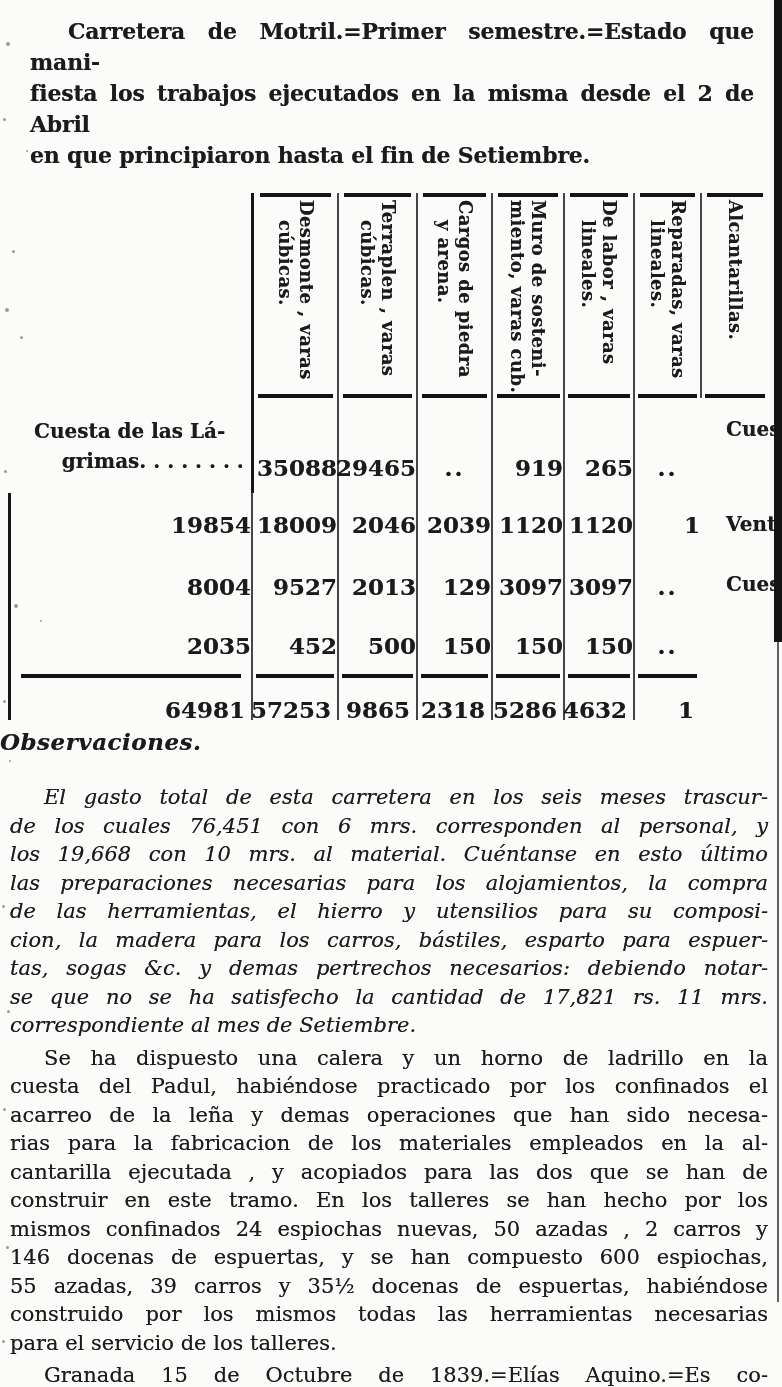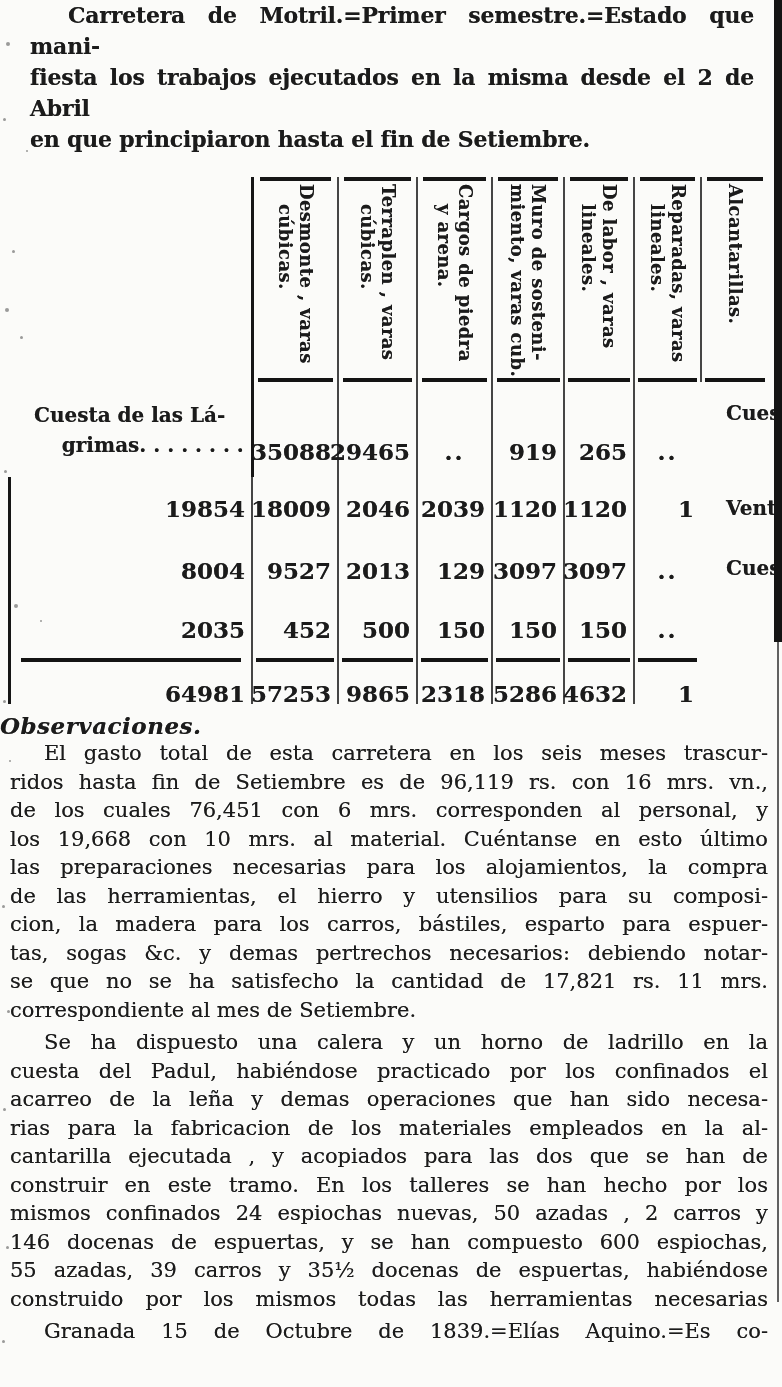--- a/index.html
+++ b/index.html
@@ -6,21 +6,21 @@
   body{
     width:782px;height:1387px;position:relative;overflow:hidden;
     background:var(--paper,#fbfbf9);
     font-family:"DejaVu Serif","Liberation Serif",serif;
     color:var(--ink,#1b1b1b);
   }
   .page{position:relative;width:782px;height:1387px;}
   .inky{text-shadow:0 0 .6px rgba(10,10,10,.6);}
 
   
-  .title{padding:0 28px 0 30px;}
+  .title{padding:16px 28px 0 30px;}
   .tline{font-size:22px;font-weight:bold;line-height:31px;letter-spacing:-.2px;
          text-align:justify;text-align-last:justify;white-space:normal;}
   .tline.first{text-indent:38px;}
   .tline.last{text-align-last:left;}
 
   
   .grid{
     display:grid;width:760px;margin:22px 14px 0 8px;
     grid-template-columns:243px 86px 79px 75px 72px 70px 67px 68px;
   }
@@ -30,32 +30,32 @@
   .ncell{border-left:2px solid #454545;}
   .first-n{border-left:3px solid #161616;}
   .colhd{position:relative;display:flex;justify-content:center;padding-top:7px;}
   .colhd::before{content:"";position:absolute;top:0;left:7%;width:86%;height:4px;background:#161616;}
   .colhd::after{content:"";position:absolute;bottom:0;left:5%;width:90%;height:4px;background:#131313;}
   .vert{writing-mode:vertical-rl;text-orientation:sideways;white-space:pre;
         font-weight:bold;font-size:18px;line-height:1.18;letter-spacing:.4px;}
   .rlabel{display:flex;align-items:center;padding-left:26px;font-weight:bold;
           font-size:20px;line-height:1.5;white-space:pre;}
   .vcell{display:flex;align-items:center;justify-content:flex-end;
-         padding-right:6px;font-weight:bold;font-size:23px;}
+         padding-right:0;font-weight:bold;font-size:23px;}
   .vcell.bottom{align-items:flex-end;padding-bottom:12px;}
   .vcell.dots{justify-content:center;padding-right:0;letter-spacing:2px;}
   .tcell{position:relative;display:flex;align-items:center;justify-content:flex-end;
          padding-right:6px;padding-top:24px;font-weight:bold;font-size:23px;}
   .tcell::before{content:"";position:absolute;top:0;left:4%;width:92%;height:4px;background:#141414;}
 
   
   .obs-head{margin-top:8px;text-align:left;font-weight:bold;font-style:italic;
             font-size:23px;letter-spacing:.5px;}
   .obs-par{margin:4px 14px 0 10px;}
-  .obs-par.p1{margin-top:0;}
+  .obs-par.p1{margin-top:28px;font-style:italic;}
   .pline{font-size:21px;line-height:28.5px;text-align:justify;text-align-last:justify;}
   .pline.first{text-indent:34px;}
   .pline.plast{text-align-last:left;}
 
   
   .edge-dark{position:absolute;top:0;right:0;width:8px;height:642px;background:#141414;}
   .edge-thin{position:absolute;top:642px;right:3px;width:2px;height:660px;background:#2e2e2e;opacity:.75;}
   .speck{position:absolute;background:#4a4a4a;border-radius:50%;opacity:.55;}
 </style>
 </head>
@@ -138,41 +138,41 @@
       <div class="cell tcell h-tot ncell">5286</div>
       <div class="cell tcell h-tot ncell">4632</div>
       <div class="cell tcell h-tot ncell">1</div>
     </div>
 
   <div class="obs-head">Observaciones.</div>
 
   <div id="obs-body">
       <div class="obs-par p1">
         <div class="pline first">El gasto total de esta carretera en los seis meses trascur-</div>
-        <div class="pline">ridos hasta fin de Setiembre es de 96,119 rs. con 16 mrs. vn.,</div>
         <div class="pline">de los cuales 76,451 con 6 mrs. corresponden al personal, y</div>
         <div class="pline">los 19,668 con 10 mrs. al material. Cuéntanse en esto último</div>
         <div class="pline">las preparaciones necesarias para los alojamientos, la compra</div>
         <div class="pline">de las herramientas, el hierro y utensilios para su composi-</div>
         <div class="pline">cion, la madera para los carros, bástiles, esparto para espuer-</div>
         <div class="pline">tas, sogas &amp;c. y demas pertrechos necesarios: debiendo notar-</div>
         <div class="pline">se que no se ha satisfecho la cantidad de 17,821 rs. 11 mrs.</div>
         <div class="pline plast">correspondiente al mes de Setiembre.</div>
       </div>
       <div class="obs-par">
         <div class="pline first">Se ha dispuesto una calera y un horno de ladrillo en la</div>
         <div class="pline">cuesta del Padul, habiéndose practicado por los confinados el</div>
         <div class="pline">acarreo de la leña y demas operaciones que han sido necesa-</div>
         <div class="pline">rias para la fabricacion de los materiales empleados en la al-</div>
         <div class="pline">cantarilla ejecutada , y acopiados para las dos que se han de</div>
         <div class="pline">construir en este tramo. En los talleres se  han hecho por los</div>
         <div class="pline">mismos confinados 24 espiochas nuevas, 50 azadas , 2 carros y</div>
         <div class="pline">146 docenas de espuertas, y se han compuesto 600 espiochas,</div>
         <div class="pline">55 azadas, 39 carros y 35½ docenas de espuertas, habiéndose</div>
         <div class="pline">construido por los mismos todas las herramientas necesarias</div>
+        <div class="pline plast">para el servicio de los talleres.</div>
       </div>
       <div class="obs-par">
         <div class="pline first">Granada 15 de Octubre de 1839.=Elías Aquino.=Es co-</div>
       </div>
     </div>
 
   <div id="artifacts">
     <div class="edge-dark"></div>
     <div class="edge-thin"></div>
   <div class="speck" style="left: 6px; top: 42px; width: 4px; height: 4px;"></div>

